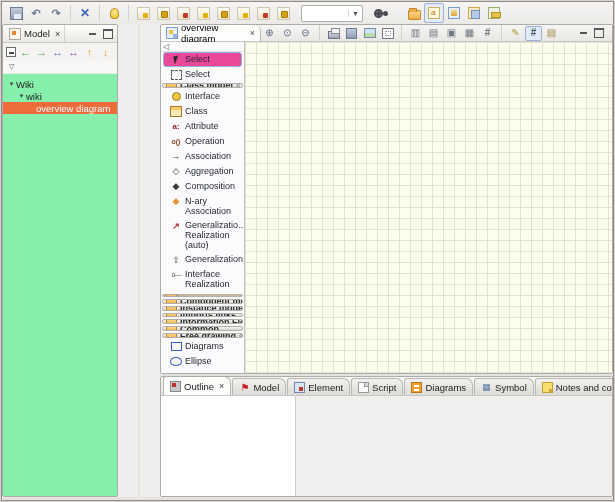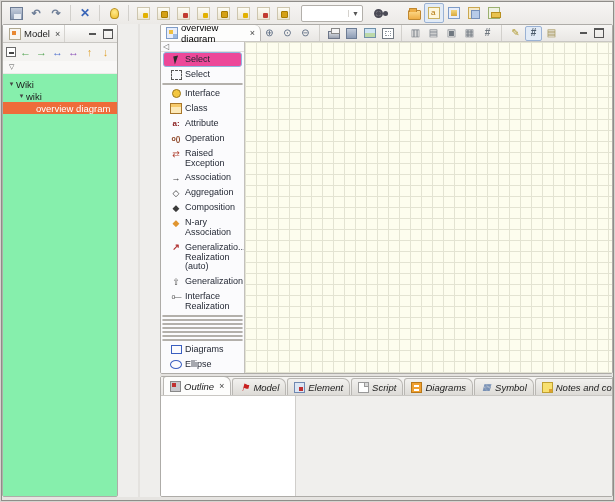--- a/index.html
+++ b/index.html
@@ -138,21 +138,21 @@
   .dfolder { width:11px; height:8px; background:linear-gradient(#fdd98a,#eeae45); border:1px solid #b8842e; border-radius:1px; position:relative; flex:none; }
   .dfolder::before { content:""; position:absolute; top:-3px; left:0; width:5px; height:2px; background:#eeae45; border:1px solid #b8842e; border-bottom:none; }
 
   
   .canvas { flex:1; background-color:#fdfdee;
     background-image:linear-gradient(#e3e3d2 1px, transparent 1px), linear-gradient(90deg, #e3e3d2 1px, transparent 1px);
     background-size:11px 11px; }
 
   
   .bottom-panel { flex:1; display:flex; flex-direction:column; border:1px solid #aeaca8; border-radius:2px; background:#fff; overflow:hidden; }
-  .btabrow { height:19px; display:flex; align-items:flex-end; background:linear-gradient(#f6f5f3,#e9e7e4); border-bottom:1px solid #c9c7c3; padding-left:2px;font-style:italic; }
+  .btabrow { height:19px; display:flex; align-items:flex-end; background:linear-gradient(#f6f5f3,#e9e7e4); border-bottom:1px solid #c9c7c3; padding-left:2px; }
   .btab { display:flex; align-items:center; gap:3px; height:17px; padding:0 6px; font-size:9.5px; color:#222; background:linear-gradient(#f2f1ef,#dddbd7); border:1px solid #b9b7b3; border-bottom:none; border-radius:3px 7px 0 0; margin-right:1px; white-space:nowrap; }
   .btab.active { background:#fdfdfc; height:19px; }
   .bt-ic { width:11px; height:11px; position:relative; flex:none; display:inline-flex; align-items:center; justify-content:center; font-size:9px; }
   .b-outline { background:#c8c8cc; border:1px solid #888; }
   .b-outline::after { content:""; position:absolute; left:1px; top:1px; width:4px; height:4px; background:#c03030; }
   .b-audit::before { content:"⚑"; color:#c82020; font-size:10px; }
   .b-element { background:#dce6f4; border:1px solid #7088b0; }
   .b-element::after { content:""; position:absolute; right:1px; bottom:1px; width:4px; height:4px; background:#c03030; }
   .b-script { background:#fff; border:1px solid #999; }
   .b-script::after { content:""; position:absolute; right:0; top:0; width:3px; height:3px; background:#d8d8d8; border-left:1px solid #999; border-bottom:1px solid #999; }
@@ -395,25 +395,20 @@
               </div>
               <div class="pitem">
                 <span class="pic p-attribute-a"></span>
                 <span class="lbl">Attribute</span>
               </div>
               <div class="pitem">
                 <span class="pic p-operation-o"></span>
                 <span class="lbl">Operation</span>
               </div>
               <div class="pitem">
-                <span class="pic p-raised-exc"></span>
-                <span class="lbl">Raised
-Exception</span>
-              </div>
-              <div class="pitem">
                 <span class="pic p-assoc-arrow"></span>
                 <span class="lbl">Association</span>
               </div>
               <div class="pitem">
                 <span class="pic p-aggregation"></span>
                 <span class="lbl">Aggregation</span>
               </div>
               <div class="pitem">
                 <span class="pic p-composition"></span>
                 <span class="lbl">Composition</span>

